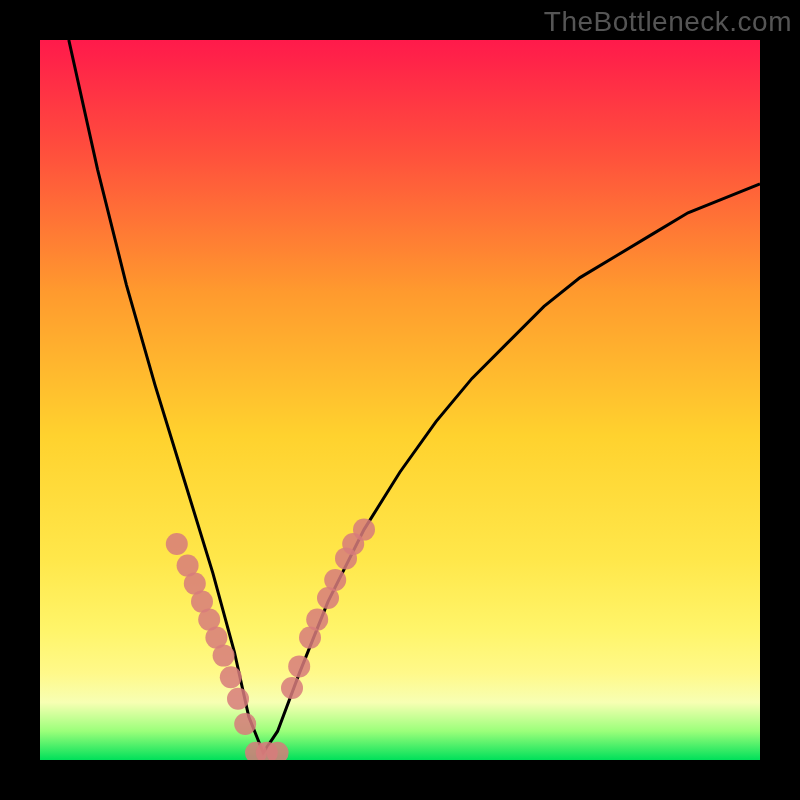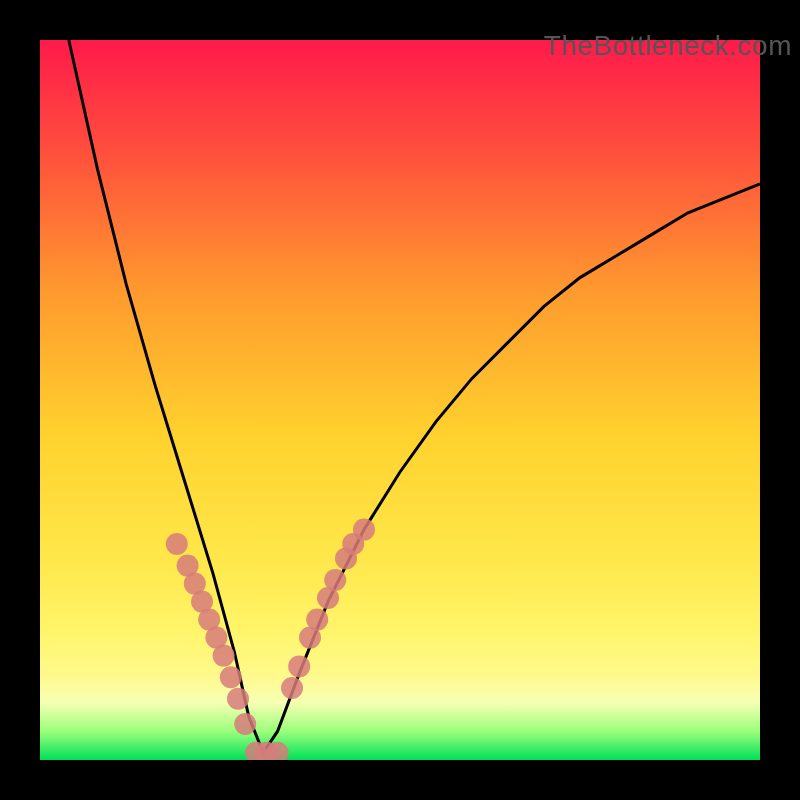--- a/index.html
+++ b/index.html
@@ -28,21 +28,20 @@
   }
   .watermark {
     position: absolute;
     top: 6px;
     right: 8px;
     color: #555;
     font-size: 28px;
     font-weight: 400;
     letter-spacing: 0.5px;
     user-select: none;
-    margin-top: 24px;
   }
   svg {
     display: block;
   }
 </style>
 </head>
 <body>
 
 <div class="frame">
   <div class="plot-area">

